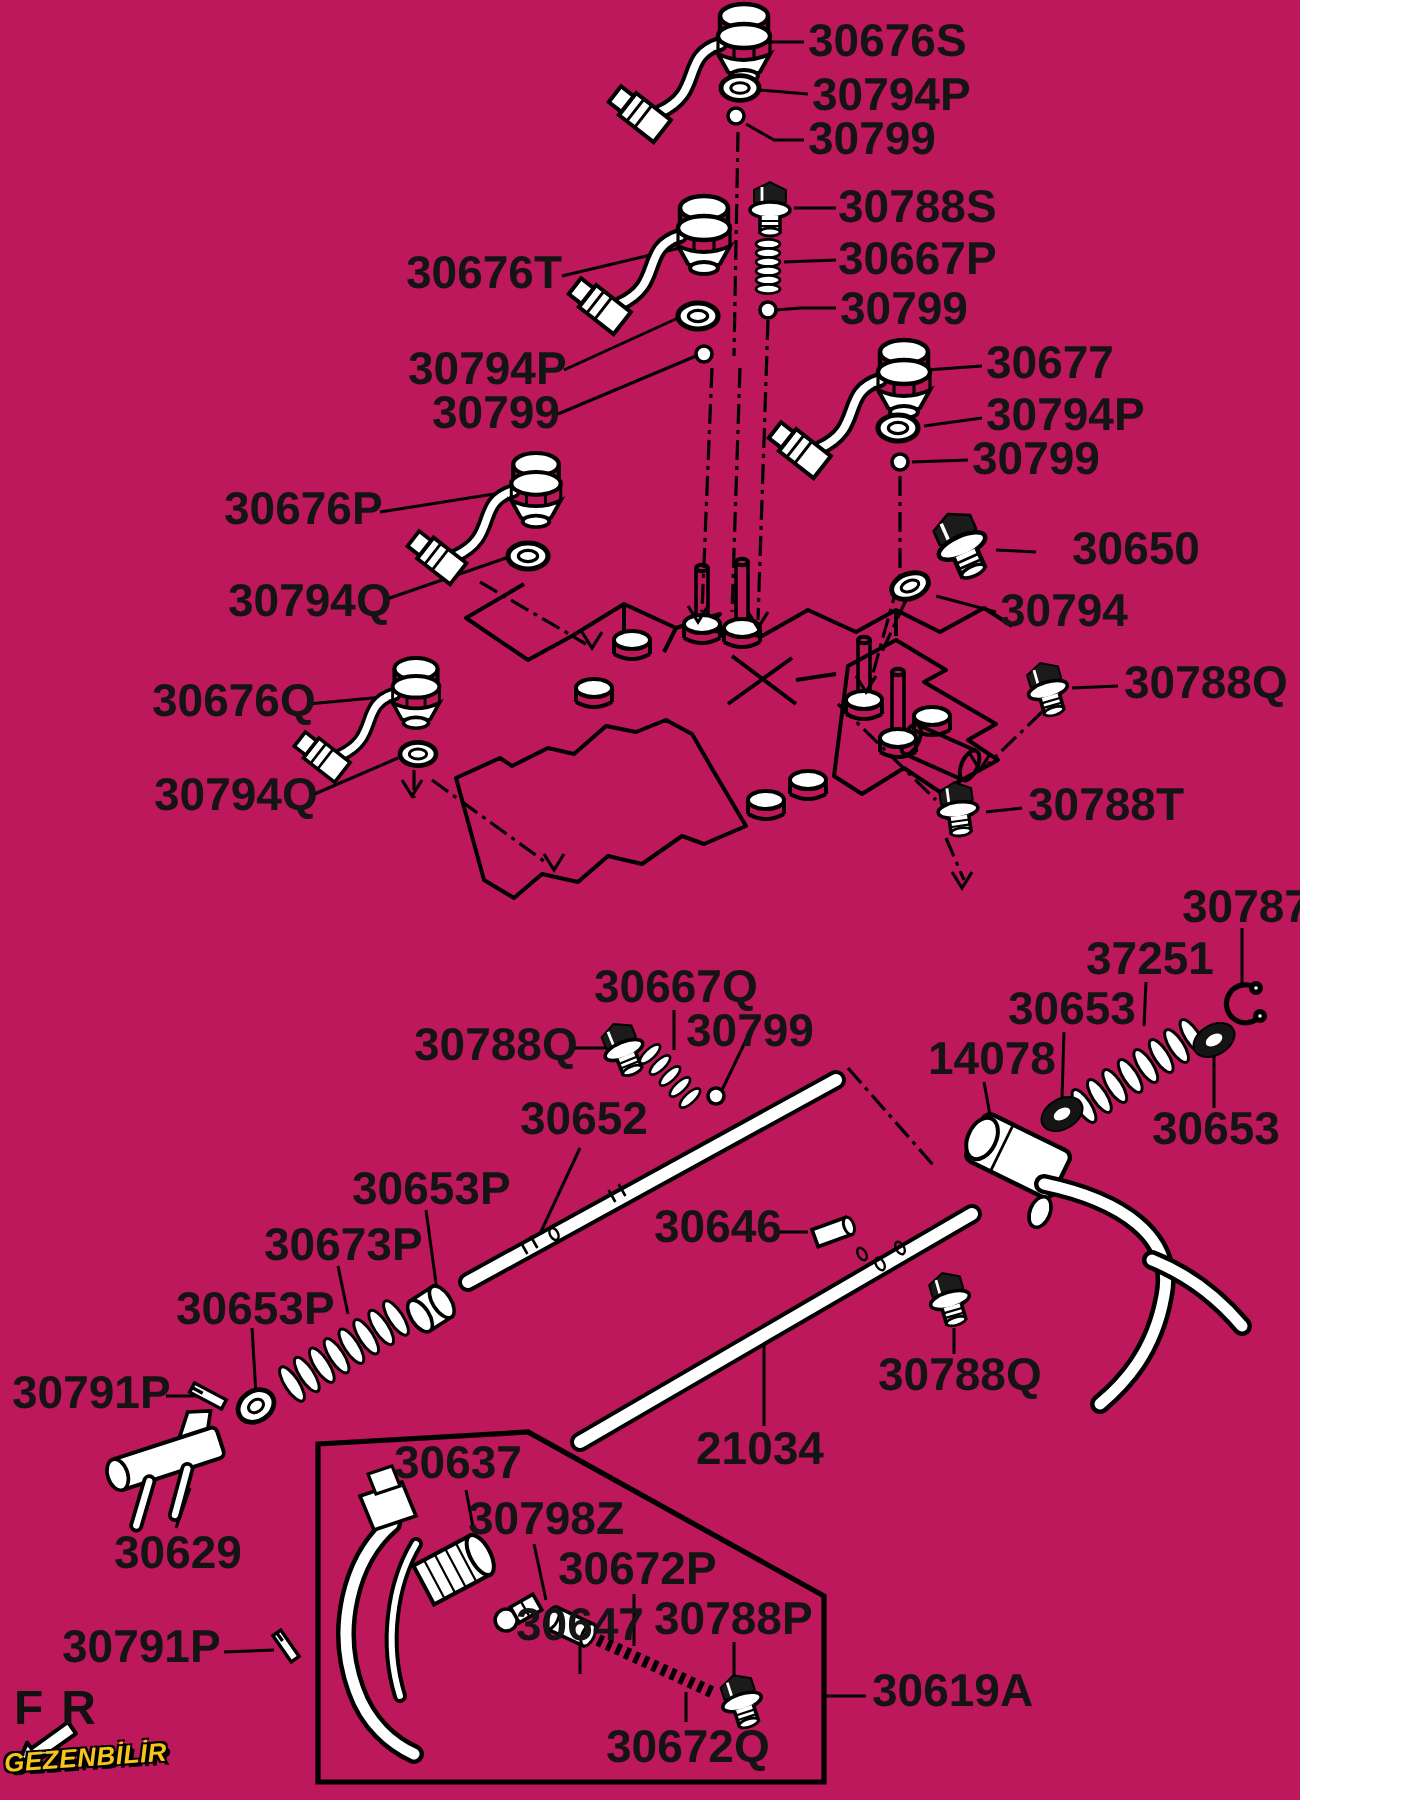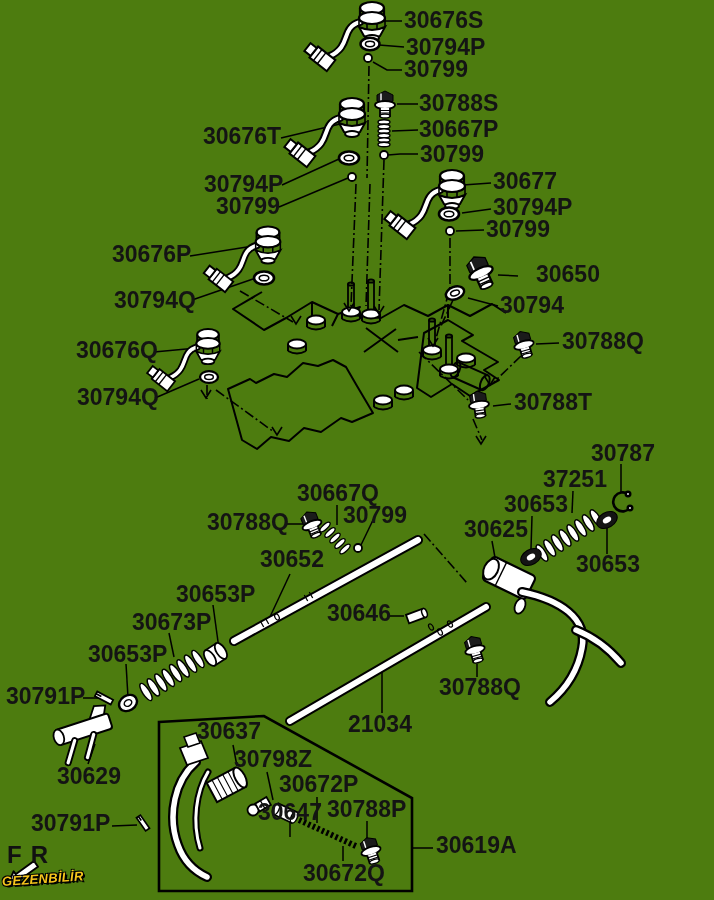--- a/index.html
+++ b/index.html
@@ -1,16 +1,16 @@
 <!DOCTYPE html>
 <html><head>
 <meta charset="utf-8">
 <style>
   html,body{margin:0;padding:0;background:#fff;}
-  .stage{position:relative;width:714px;height:900px;background:#4d7c0f;overflow:hidden;
+  .stage{position:relative;width:650px;height:900px;background:#be185d;overflow:hidden;
          font-family:"Liberation Sans",sans-serif;}
   .art{position:absolute;left:0;top:0;}
   .lbl{position:absolute;font-weight:bold;font-size:23px;line-height:1;color:#141414;
        white-space:nowrap;letter-spacing:0;}
   .brand{position:absolute;left:498px;top:3px;width:216px;height:41px;background:#000;
          color:#fff;display:flex;align-items:center;justify-content:center;
          font-weight:bold;font-size:35px;letter-spacing:3px;}
   .fr{position:absolute;left:7px;top:843px;font-size:24px;font-weight:bold;color:#111;
       letter-spacing:9px;line-height:1;}
   .wm{position:absolute;left:2px;top:874px;font-size:13px;font-weight:bold;font-style:italic;
@@ -378,21 +378,21 @@
 <span class="lbl" style="left:114px;top:289px">30794Q</span>
 <span class="lbl" style="left:536px;top:263px">30650</span>
 <span class="lbl" style="left:500px;top:294px">30794</span>
 <span class="lbl" style="left:76px;top:339px">30676Q</span>
 <span class="lbl" style="left:77px;top:386px">30794Q</span>
 <span class="lbl" style="left:562px;top:330px">30788Q</span>
 <span class="lbl" style="left:514px;top:391px">30788T</span>
 <span class="lbl" style="left:591px;top:442px">30787</span>
 <span class="lbl" style="left:543px;top:468px">37251</span>
 <span class="lbl" style="left:504px;top:493px">30653</span>
-<span class="lbl" style="left:464px;top:518px">30625</span>
+<span class="lbl" style="left:464px;top:518px">14078</span>
 <span class="lbl" style="left:576px;top:553px">30653</span>
 <span class="lbl" style="left:297px;top:482px">30667Q</span>
 <span class="lbl" style="left:207px;top:511px">30788Q</span>
 <span class="lbl" style="left:343px;top:504px">30799</span>
 <span class="lbl" style="left:260px;top:548px">30652</span>
 <span class="lbl" style="left:176px;top:583px">30653P</span>
 <span class="lbl" style="left:132px;top:611px">30673P</span>
 <span class="lbl" style="left:88px;top:643px">30653P</span>
 <span class="lbl" style="left:327px;top:602px">30646</span>
 <span class="lbl" style="left:6px;top:685px">30791P</span>

